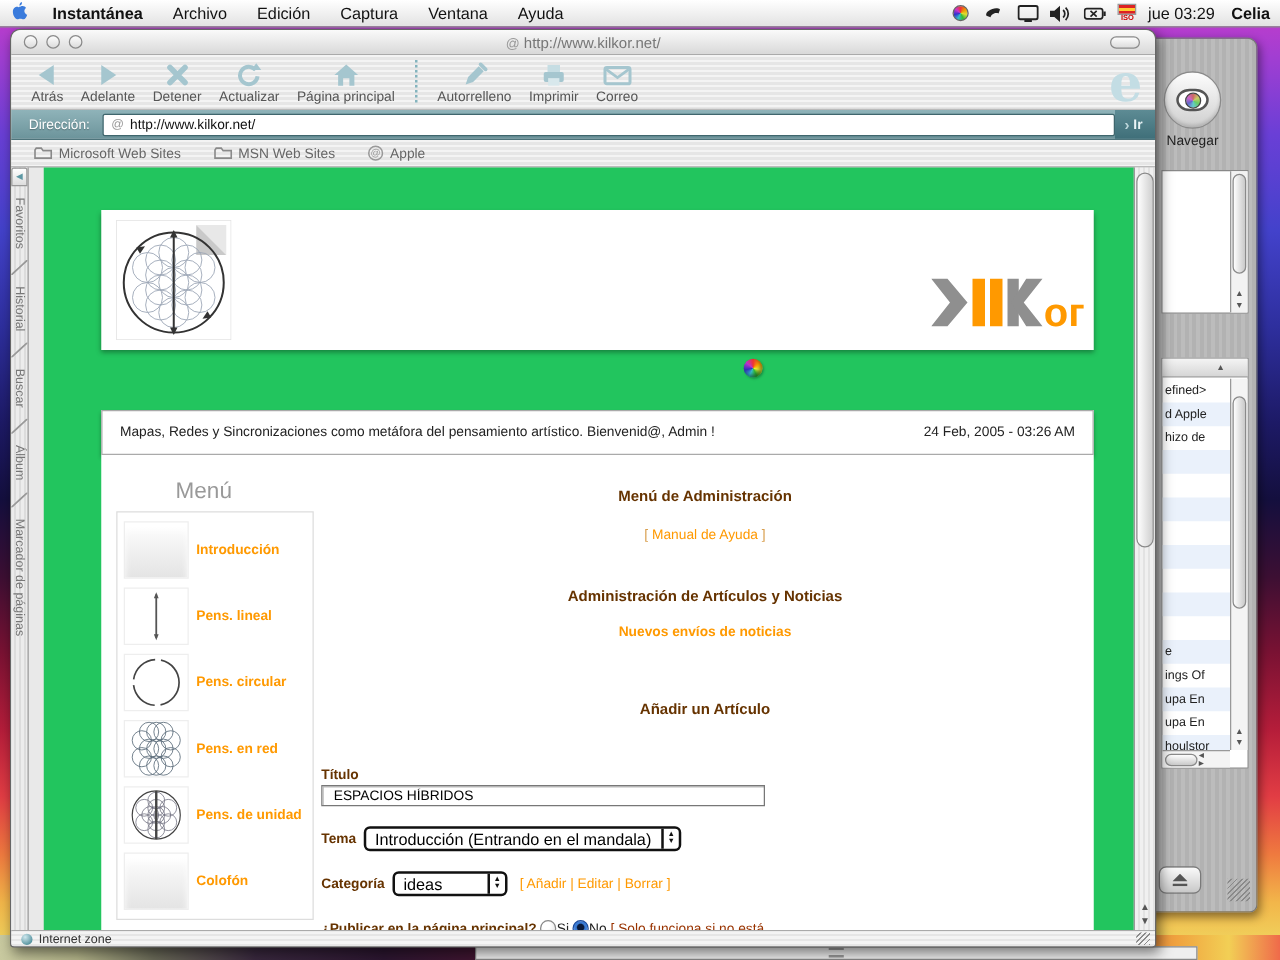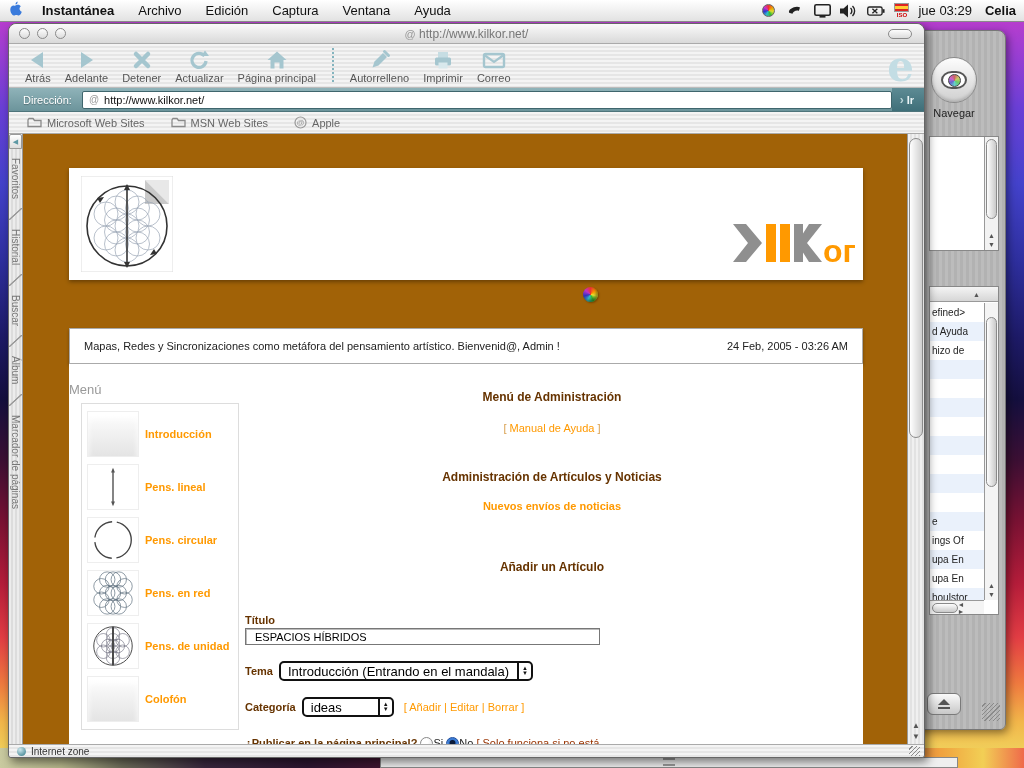--- a/index.html
+++ b/index.html
@@ -122,39 +122,39 @@
 
   .mainrow { flex:1; display:flex; min-height:0; }
   .tabstrip { width:14px; background:repeating-linear-gradient(90deg,#ececec 0 2px,#dcdcdc 2px 4px);
     border-right:1px solid #999; display:flex; flex-direction:column; align-items:center; }
   .strip-btn { width:13px; height:15px; border:1px solid #999; border-radius:2px 2px 0 0;
     background:linear-gradient(180deg,#fff,#ddd); color:#5d98a4; font-size:7px; line-height:14px; text-align:center; }
   .vtab { writing-mode:vertical-rl; font-size:10px; color:#777; padding:9px 0; white-space:nowrap; }
   .tab-sep { width:100%; height:12px;
     background:linear-gradient(to bottom right,transparent 44%,#999 48%,#999 52%,transparent 56%); }
 
-  .content { flex:1; position:relative; background:#a16207; overflow:hidden; }
+  .content { flex:1; position:relative; background:#22c55e; overflow:hidden;margin-left:12px; }
   .page { position:absolute; left:46px; top:34px; width:794px; bottom:0; }
   .header-card { position:absolute; left:0; top:0; width:100%; height:112px; background:#fff;
     box-shadow:0 2px 4px rgba(0,0,0,.35); }
   .mandala { position:absolute; left:12px; top:8px; }
   .kilkor { position:absolute; right:8px; bottom:8px; }
   .ball { position:absolute; left:514px; top:119px; width:15px; height:15px; border-radius:50%;
     background:conic-gradient(#e33,#f90,#ee3,#3b3,#3bc,#33b,#b3c,#e33);
     box-shadow:inset -2px -2px 3px rgba(0,0,0,.4), 1px 1px 2px rgba(0,0,0,.3); }
   .welcome-bar { position:absolute; left:0; top:160px; width:100%; height:36px; background:#fff;
     border:1px solid #aaa; box-shadow:0 2px 3px rgba(0,0,0,.3);
     display:flex; align-items:center; font-size:11px; color:#222; }
   .welcome-text { padding-left:14px; }
   .welcome-date { margin-left:auto; padding-right:14px; }
   .page-body { position:absolute; left:0; top:196px; width:100%; bottom:0; background:#fff;
     display:flex; }
 
   .menucol { width:172px; flex:none; }
-  .menu-head { text-align:left; color:#999; font-size:13px; margin:18px 8px 6px 0; }
+  .menu-head { text-align:center; color:#999; font-size:18px; margin:18px 8px 6px 0; }
   .menu-box { margin-left:12px; width:158px; border:1px solid #ddd; padding:7px 5px; }
   .menu-item { display:flex; align-items:center; gap:6px; margin-bottom:7px; }
   .menu-item:last-child { margin-bottom:0; }
   .mi-icon { width:52px; height:46px; flex:none; border:1px solid #eee; background:#fff;
     display:flex; align-items:center; justify-content:center; }
   .mi-glossy { background:linear-gradient(180deg,#ffffff 0%,#f2f2f2 45%,#e4e4e4 100%);
     box-shadow:inset 0 6px 6px rgba(255,255,255,.9); }
   .mi-label { font-size:11px; font-weight:bold; color:#ff9900; }
 
   .maincol { flex:1; text-align:center; font-size:11px; }
@@ -215,21 +215,21 @@
       <div class="rw-arr" style="bottom:10px;">▲</div>
       <div class="rw-arr" style="bottom:1px;">▼</div>
     </div>
   </div>
   <div class="rw-list">
     <div class="rw-head">
       <span class="rw-sort">▲</span>
     </div>
     <div class="rw-rows">
       <div class="rw-row">efined&gt;</div>
-      <div class="rw-row">d Ayuda</div>
+      <div class="rw-row">d Apple</div>
       <div class="rw-row">hizo de</div>
       <div class="rw-row"></div>
       <div class="rw-row"></div>
       <div class="rw-row"></div>
       <div class="rw-row"></div>
       <div class="rw-row"></div>
       <div class="rw-row"></div>
       <div class="rw-row"></div>
       <div class="rw-row"></div>
       <div class="rw-row">e</div>

